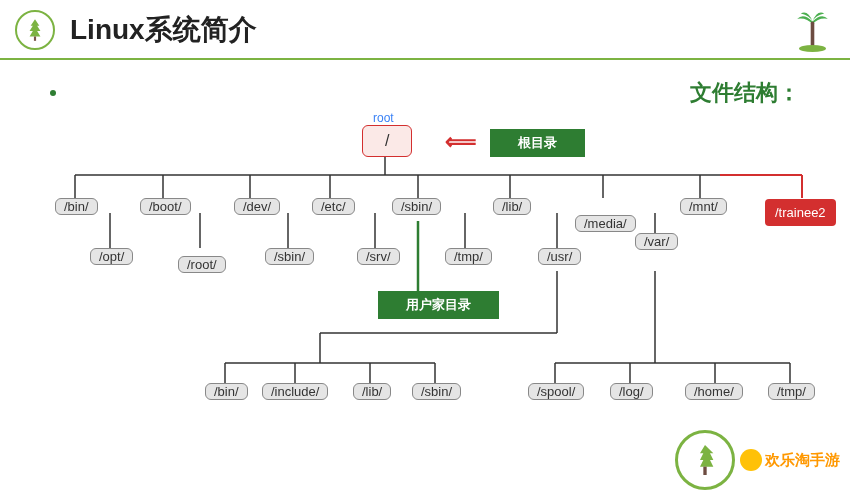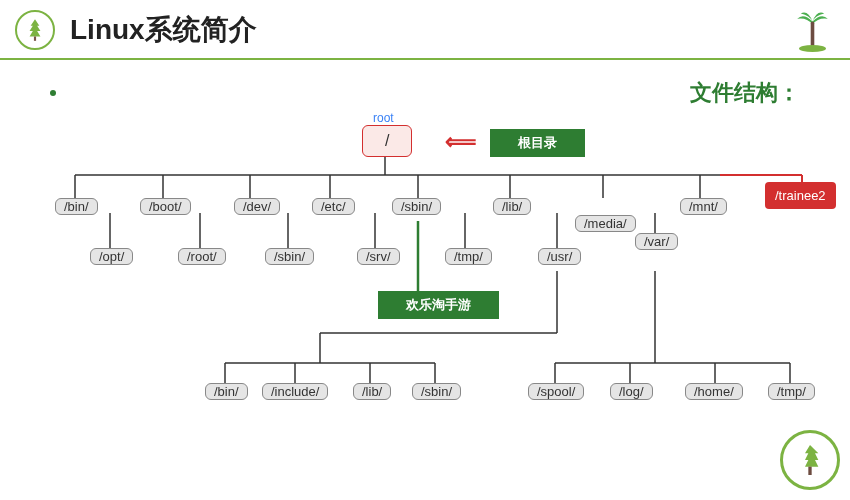--- a/index.html
+++ b/index.html
@@ -102,43 +102,47 @@
   <div class="badge" style="left:490px;top:16px">根目录</div>
 
   <div class="node" style="left:55px;top:85px">/bin/</div>
   <div class="node" style="left:140px;top:85px">/boot/</div>
   <div class="node" style="left:234px;top:85px">/dev/</div>
   <div class="node" style="left:312px;top:85px">/etc/</div>
   <div class="node" style="left:392px;top:85px">/sbin/</div>
   <div class="node" style="left:493px;top:85px">/lib/</div>
   <div class="node" style="left:575px;top:102px">/media/</div>
   <div class="node" style="left:680px;top:85px">/mnt/</div>
-  <div class="trainee" style="left:765px;top:69px">/trainee2</div>
+  <div class="trainee" style="left:765px;top:86px">/trainee2</div>
 
   <div class="node" style="left:90px;top:135px">/opt/</div>
-  <div class="node" style="left:178px;top:135px">/root/</div>
+  <div class="node" style="left:178px;top:143px">/root/</div>
   <div class="node" style="left:265px;top:135px">/sbin/</div>
   <div class="node" style="left:357px;top:135px">/srv/</div>
   <div class="node" style="left:445px;top:135px">/tmp/</div>
   <div class="node" style="left:538px;top:135px">/usr/</div>
   <div class="node" style="left:635px;top:120px">/var/</div>
 
-  <div class="badge" style="left:378px;top:178px">欢乐淘手游</div>
+  <div class="badge" style="left:378px;top:178px">用户家目录</div>
 
   <div class="node" style="left:205px;top:270px">/bin/</div>
   <div class="node" style="left:262px;top:270px">/include/</div>
   <div class="node" style="left:353px;top:270px">/lib/</div>
   <div class="node" style="left:412px;top:270px">/sbin/</div>
 
   <div class="node" style="left:528px;top:270px">/spool/</div>
   <div class="node" style="left:610px;top:270px">/log/</div>
   <div class="node" style="left:685px;top:270px">/home/</div>
   <div class="node" style="left:768px;top:270px">/tmp/</div>
 </div>
 
 <div class="watermark">
   <div class="wm-circle">
     <svg width="40" height="40" viewBox="0 0 24 24">
         <path fill="#7cb342" d="M12 3L9 8h2l-2 4h2l-2 4h8l-2-4h2l-2-4h2z"></path>
         <rect fill="#6d4c41" x="11" y="16" width="2" height="5"></rect>
       </svg>
   </div>
+  <div style="display:flex;align-items:center;gap:3px">
+    <div class="wm-face"></div>
+    <span class="wm-text">欢乐淘手游</span>
+  </div>
 </div>
 
 </body></html>

